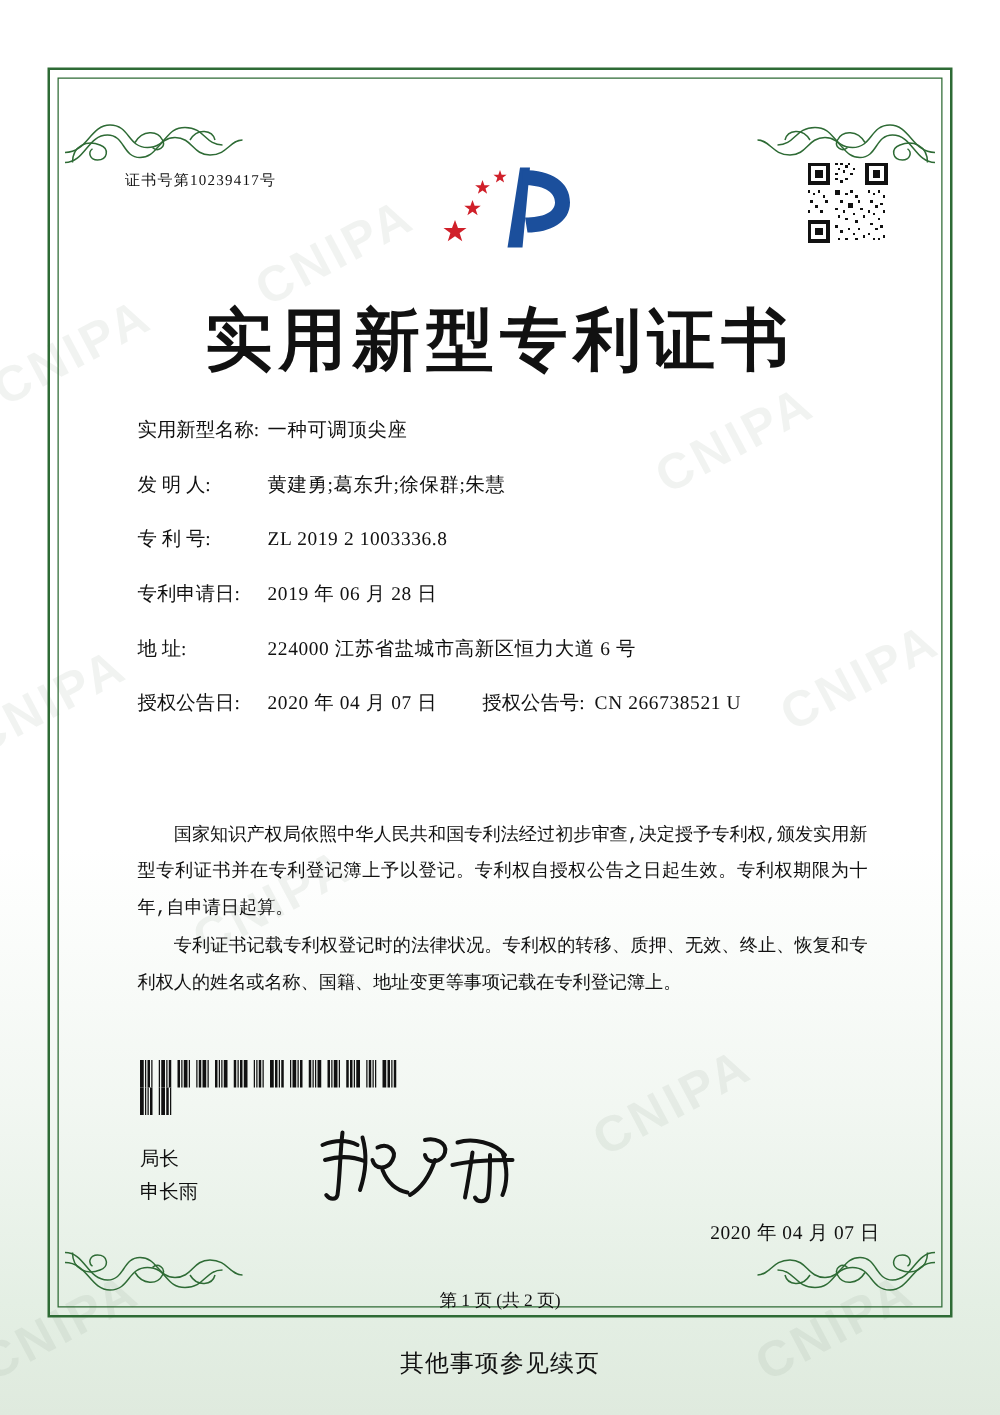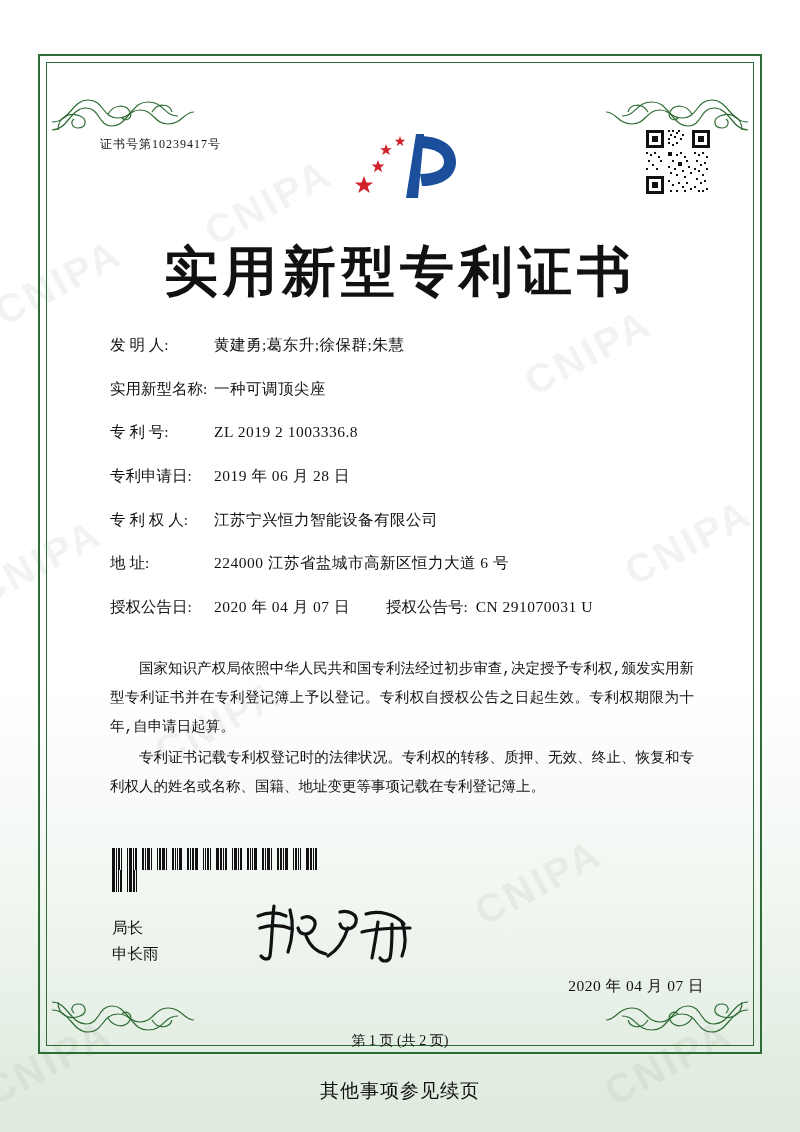--- a/index.html
+++ b/index.html
@@ -383,54 +383,50 @@
           <rect x="29" y="31" width="1" height="1"></rect>
       </g>
     </svg>
   </div>
 
   <div class="main-title">实用新型专利证书</div>
 
   <div class="fields">
 
     <div class="field-row">
+      <div class="field-label">实用新型名称:</div>
+      <div class="field-value">一种可调顶尖座</div>
+    </div>
+
+    <div class="field-row">
       <div class="field-label spread">发 明 人:</div>
       <div class="field-value">黄建勇;葛东升;徐保群;朱慧</div>
-    </div>
-
-    <div class="field-row">
-      <div class="field-label">实用新型名称:</div>
-      <div class="field-value">一种可调顶尖座</div>
     </div>
 
     <div class="field-row">
       <div class="field-label spread">专 利 号:</div>
       <div class="field-value">ZL 2019 2 1003336.8</div>
     </div>
 
     <div class="field-row">
       <div class="field-label">专利申请日:</div>
       <div class="field-value">2019 年 06 月 28 日</div>
     </div>
 
-    <div class="field-row">
-      <div class="field-label spread">专 利 权 人:</div>
-      <div class="field-value">江苏宁兴恒力智能设备有限公司</div>
-    </div>
 
     <div class="field-row">
       <div class="field-label spread">地 址:</div>
       <div class="field-value">224000 江苏省盐城市高新区恒力大道 6 号</div>
     </div>
 
     <div class="field-row dual">
       <div class="field-label">授权公告日:</div>
       <div class="field-value">2020 年 04 月 07 日</div>
       <div class="second-label">授权公告号:</div>
-      <div class="field-value">CN 291070031 U</div>
+      <div class="field-value">CN 266738521 U</div>
     </div>
 
   </div>
 
   <div class="body-text">
     <p>国家知识产权局依照中华人民共和国专利法经过初步审查,决定授予专利权,颁发实用新型专利证书并在专利登记簿上予以登记。专利权自授权公告之日起生效。专利权期限为十年,自申请日起算。</p>
     <p>专利证书记载专利权登记时的法律状况。专利权的转移、质押、无效、终止、恢复和专利权人的姓名或名称、国籍、地址变更等事项记载在专利登记簿上。</p>
   </div>
 
   <div class="barcode">

